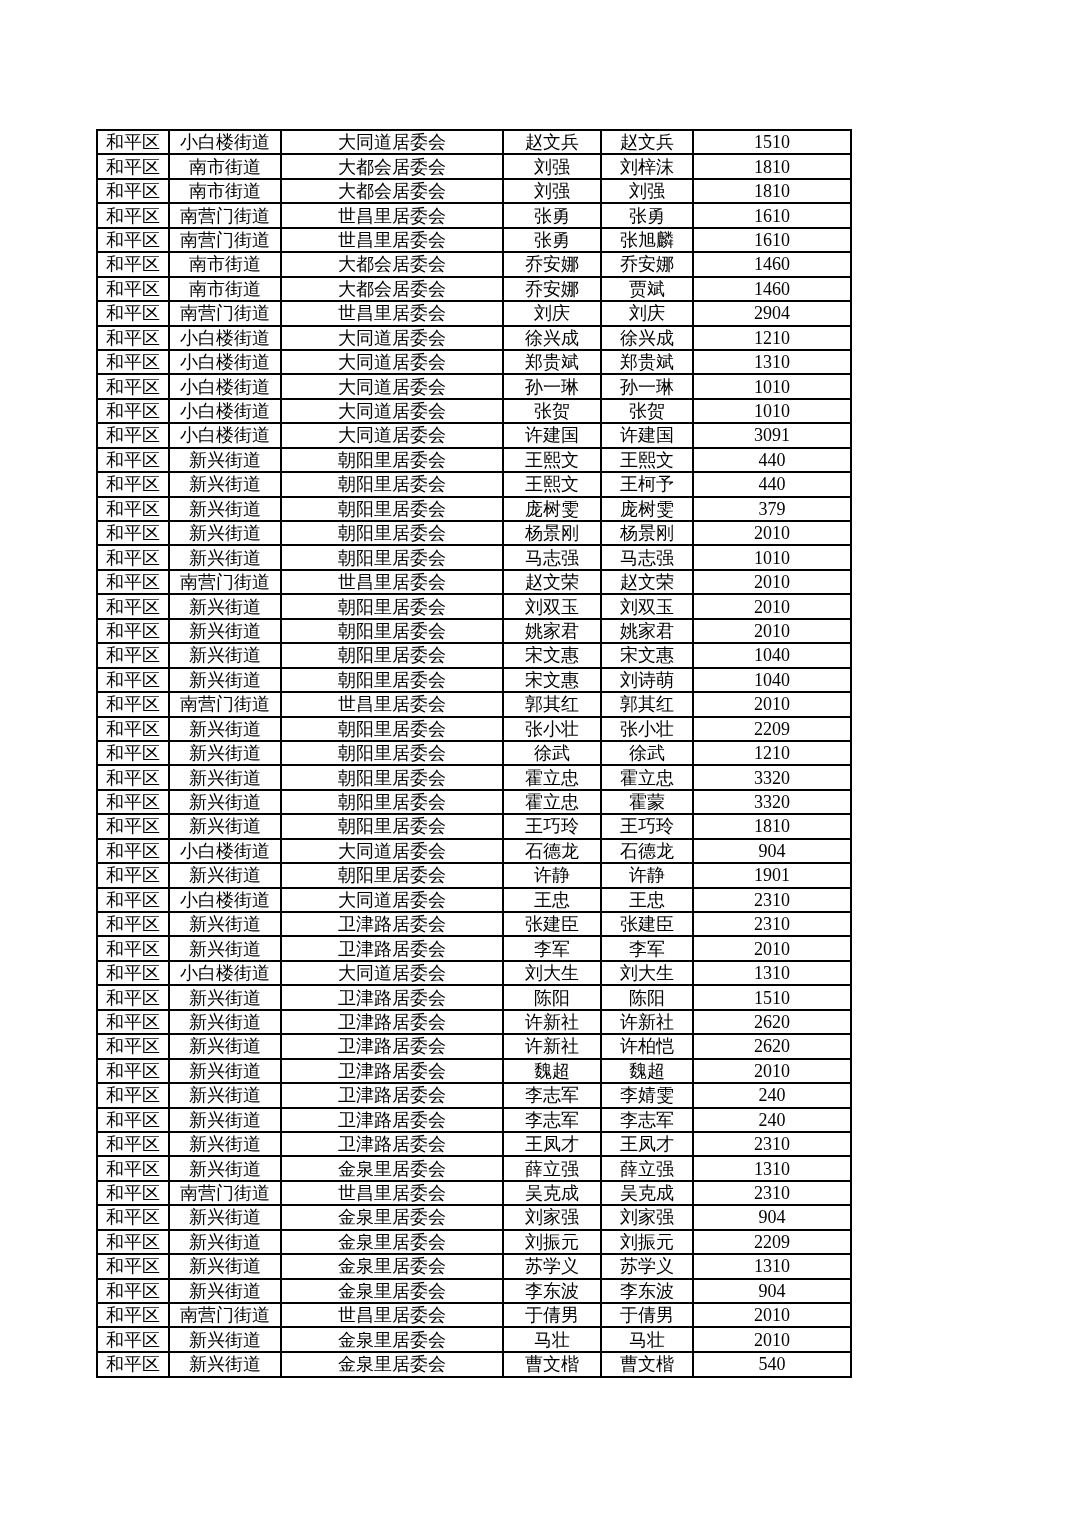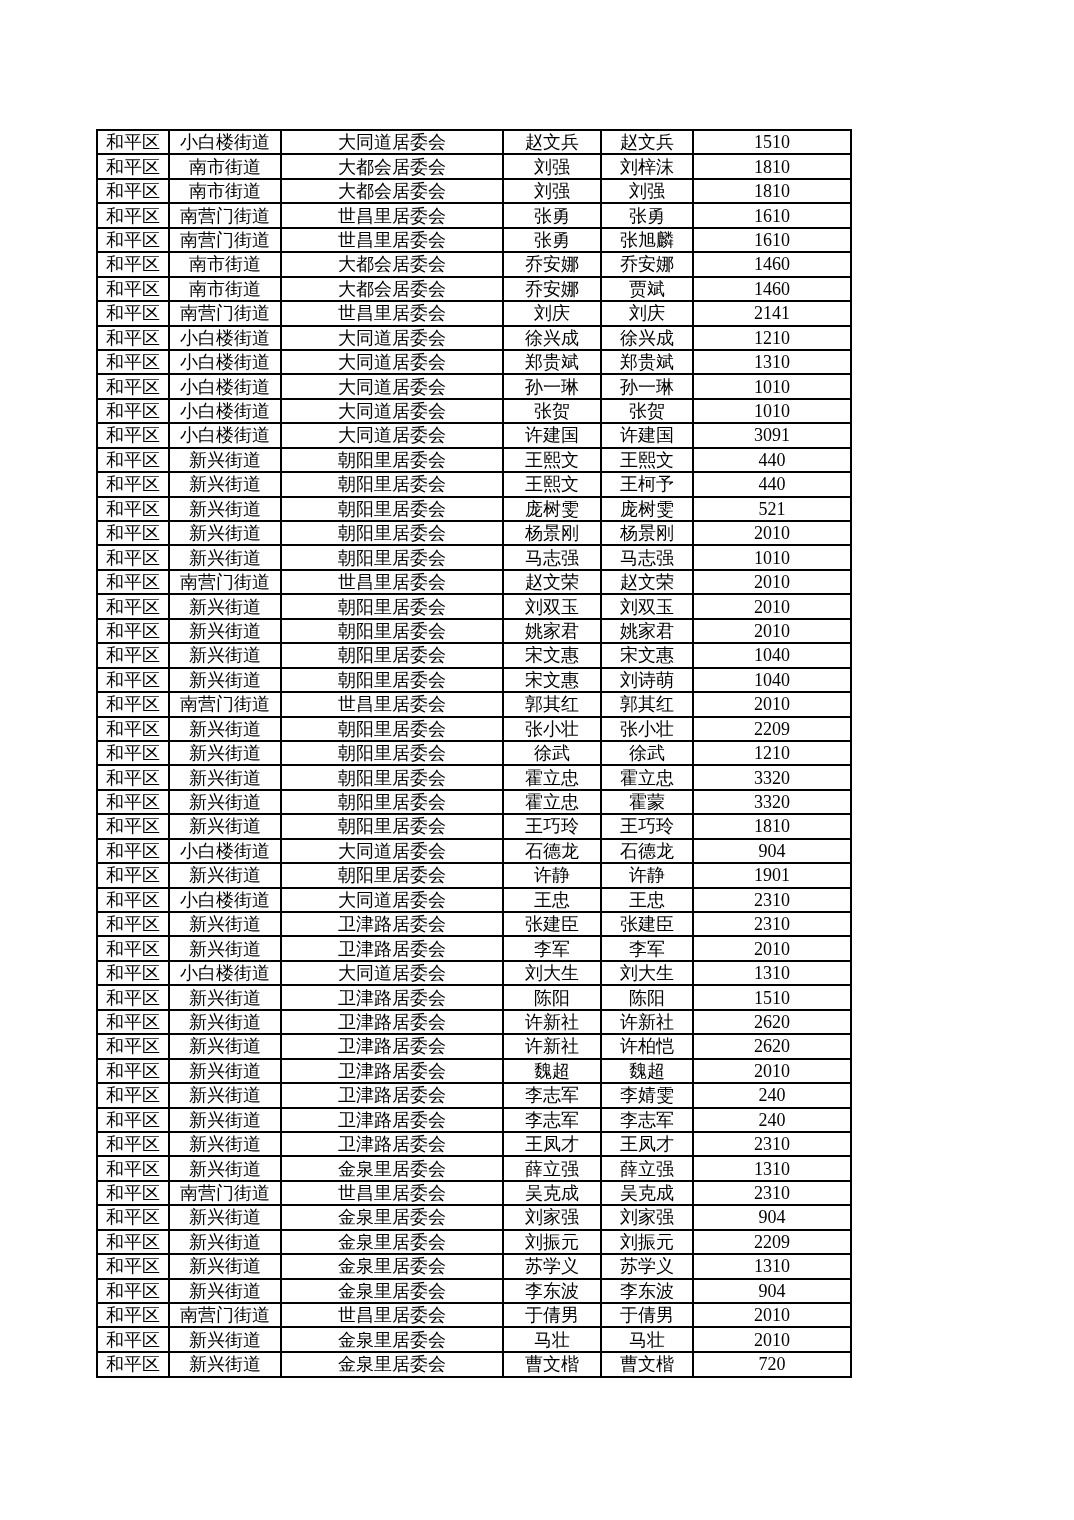--- a/index.html
+++ b/index.html
@@ -111,21 +111,21 @@
           <td>乔安娜</td>
           <td>贾斌</td>
           <td>1460</td>
         </tr>
         <tr>
           <td>和平区</td>
           <td>南营门街道</td>
           <td>世昌里居委会</td>
           <td>刘庆</td>
           <td>刘庆</td>
-          <td>2141</td>
+          <td>2904</td>
         </tr>
         <tr>
           <td>和平区</td>
           <td>小白楼街道</td>
           <td>大同道居委会</td>
           <td>徐兴成</td>
           <td>徐兴成</td>
           <td>1210</td>
         </tr>
         <tr>
@@ -175,21 +175,21 @@
           <td>王熙文</td>
           <td>王柯予</td>
           <td>440</td>
         </tr>
         <tr>
           <td>和平区</td>
           <td>新兴街道</td>
           <td>朝阳里居委会</td>
           <td>庞树雯</td>
           <td>庞树雯</td>
-          <td>521</td>
+          <td>379</td>
         </tr>
         <tr>
           <td>和平区</td>
           <td>新兴街道</td>
           <td>朝阳里居委会</td>
           <td>杨景刚</td>
           <td>杨景刚</td>
           <td>2010</td>
         </tr>
         <tr>
@@ -455,17 +455,17 @@
           <td>马壮</td>
           <td>马壮</td>
           <td>2010</td>
         </tr>
         <tr>
           <td>和平区</td>
           <td>新兴街道</td>
           <td>金泉里居委会</td>
           <td>曹文楷</td>
           <td>曹文楷</td>
-          <td>720</td>
+          <td>540</td>
         </tr>
       </tbody>
   </table>
 </div>
 
 </body></html>

